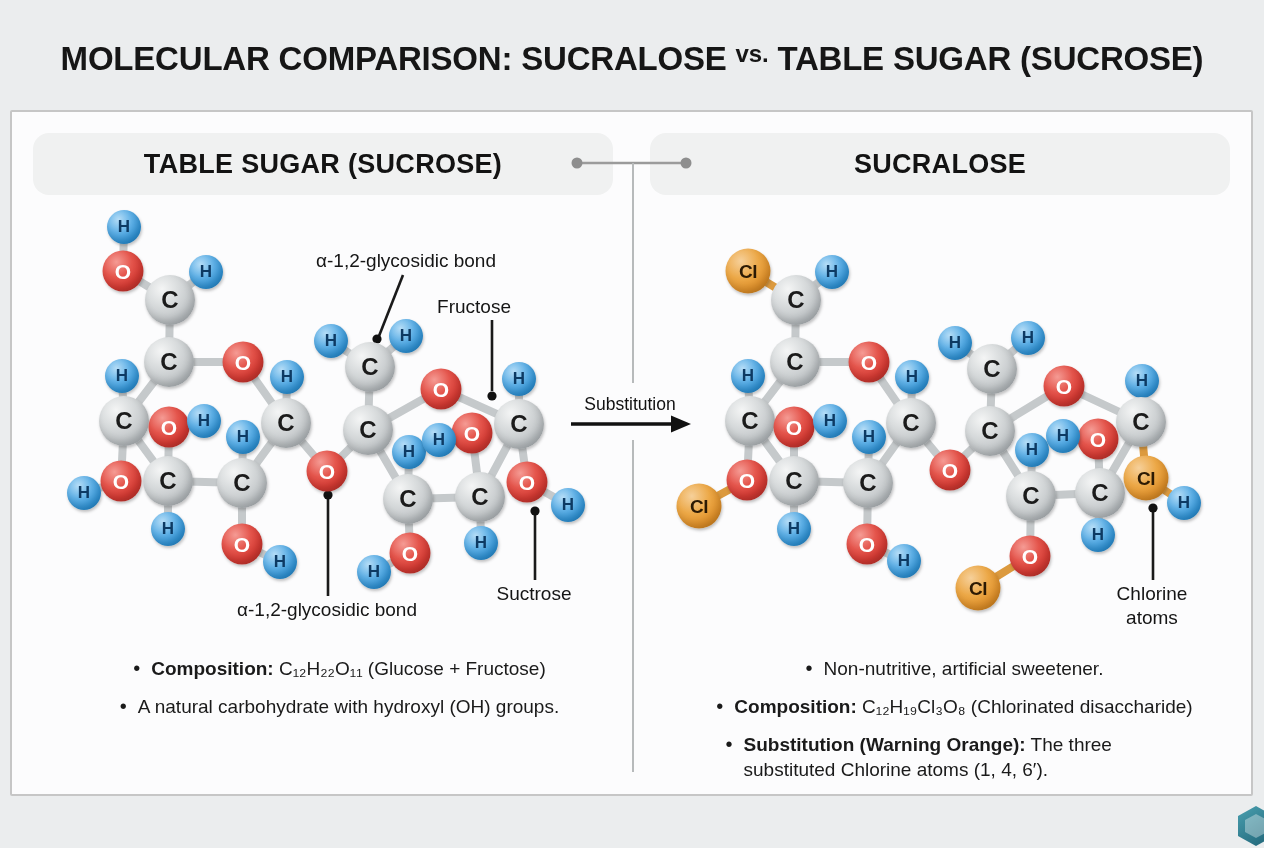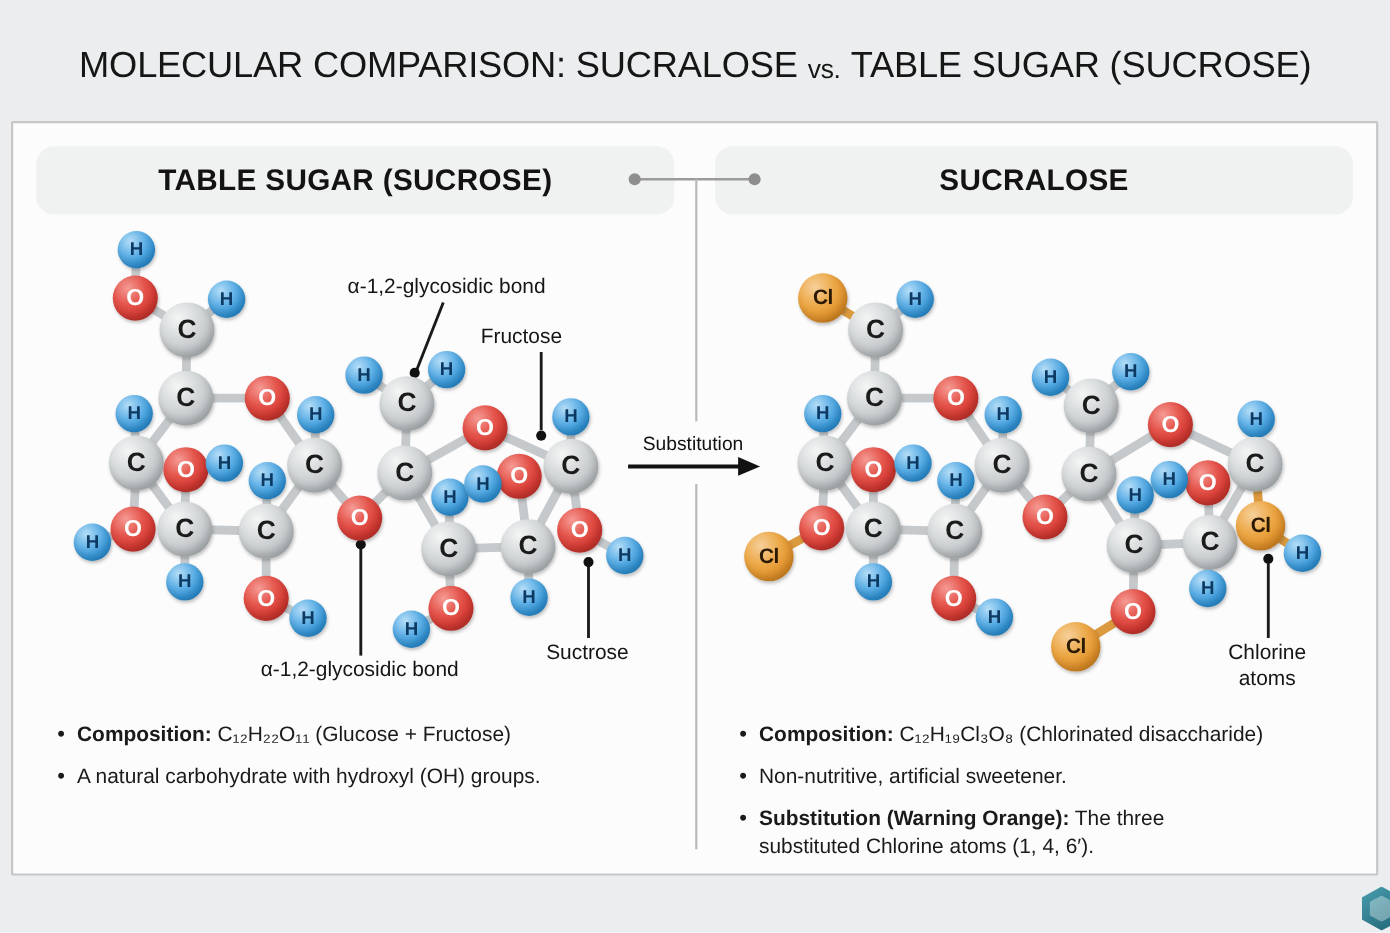--- a/index.html
+++ b/index.html
@@ -1,19 +1,19 @@
 <!DOCTYPE html>
 <html><head>
 <meta charset="utf-8">
 <style>
   html,body{margin:0;padding:0;}
   .page{position:relative;width:1264px;height:848px;background:#ebedee;overflow:hidden;
         font-family:"Liberation Sans",sans-serif;color:#161616;}
   .title{position:absolute;left:0;right:0;top:40px;display:flex;justify-content:center;
-         align-items:flex-end;gap:9px;font-weight:normal;letter-spacing:-0.2px;white-space:nowrap;}
+         align-items:flex-start;gap:9px;font-weight:bold;letter-spacing:-0.2px;white-space:nowrap;}
   .title span{font-size:33px;}
   .title .vs{font-size:24px;}
   .card{position:absolute;left:10px;top:110px;width:1243px;height:686px;background:#fcfcfd;
         border:2px solid #c6c6c6;border-radius:2px;box-sizing:border-box;}
   .pill{position:absolute;top:21px;width:580px;height:62px;background:#f0f1f1;border-radius:16px;
         display:flex;align-items:center;justify-content:center;font-weight:bold;font-size:27px;
         letter-spacing:0.3px;color:#131313;}
   .pill-left{left:21px;}
   .pill-right{right:21px;}
   #diagram-lines{position:absolute;left:0;top:0;pointer-events:none;}
@@ -29,21 +29,21 @@
         background:radial-gradient(circle at 34% 28%,#b5ddf7 0%,#5fb0e6 40%,#2f94d8 70%,#1a77b5 100%);}
   .el-Cl{width:45px;height:45px;font-size:19px;color:#2c1a04;letter-spacing:-0.5px;
         background:radial-gradient(circle at 34% 28%,#f6d09a 0%,#eca847 40%,#e1912a 68%,#bf7312 100%);}
   .callout{position:absolute;transform:translate(-50%,-50%);font-size:19px;line-height:24px;
            text-align:center;white-space:pre-line;color:#151515;}
   .sub-label{position:absolute;left:630px;top:404px;transform:translate(-50%,-50%);
              font-size:17.5px;color:#111;}
   .bullets{position:absolute;font-size:19px;line-height:25px;color:#1a1a1a;}
   .bullets-left{left:52px;top:656px;width:575px;}
   .bullets-right{left:672px;top:656px;width:565px;}
-  .brow{display:flex;margin-bottom:13px;}
+  .brow{display:flex;margin-bottom:13px;justify-content:center;}
   .brow::before{content:"•";margin-right:11px;font-size:20px;line-height:25px;}
   .brow b{font-weight:bold;}
   .row-narrow .bullet-text{display:inline-block;max-width:440px;}
   .footer-caption{position:absolute;left:0;right:0;top:816px;text-align:center;font-weight:bold;
                   font-size:17px;line-height:20px;letter-spacing:0.2px;color:#121212;}
   .logo{position:absolute;left:1236px;top:806px;width:54px;height:40px;}
   .hex{position:absolute;left:2px;top:0;width:36px;height:40px;
        background:linear-gradient(145deg,#4aa0b0,#1e6275);
        clip-path:polygon(50% 0,100% 25%,100% 75%,50% 100%,0 75%,0 25%);}
   .hex::after{content:"";position:absolute;left:7px;top:8px;width:22px;height:24px;
@@ -256,24 +256,24 @@
     <div class="brow">
       <span class="bullet-text"><b>Composition:</b><span> C₁₂H₂₂O₁₁ (Glucose + Fructose)</span></span>
     </div>
     <div class="brow">
       <span class="bullet-text"><b></b><span>A natural carbohydrate with hydroxyl (OH) groups.</span></span>
     </div>
   </div>
 
   <div class="bullets bullets-right">
     <div class="brow">
+      <span class="bullet-text"><b></b><span>Non-nutritive, artificial sweetener.</span></span>
+    </div>
+    <div class="brow">
       <span class="bullet-text"><b>Composition:</b><span> C₁₂H₁₉Cl₃O₈ (Chlorinated disaccharide)</span></span>
-    </div>
-    <div class="brow">
-      <span class="bullet-text"><b></b><span>Non-nutritive, artificial sweetener.</span></span>
     </div>
     <div class="brow row-narrow">
       <span class="bullet-text"><b>Substitution (Warning Orange):</b><span> The three substituted Chlorine atoms (1, 4, 6′).</span></span>
     </div>
   </div>
 
 
   <div class="logo">
     <div class="hex"></div>
     <span class="go">GO</span>

